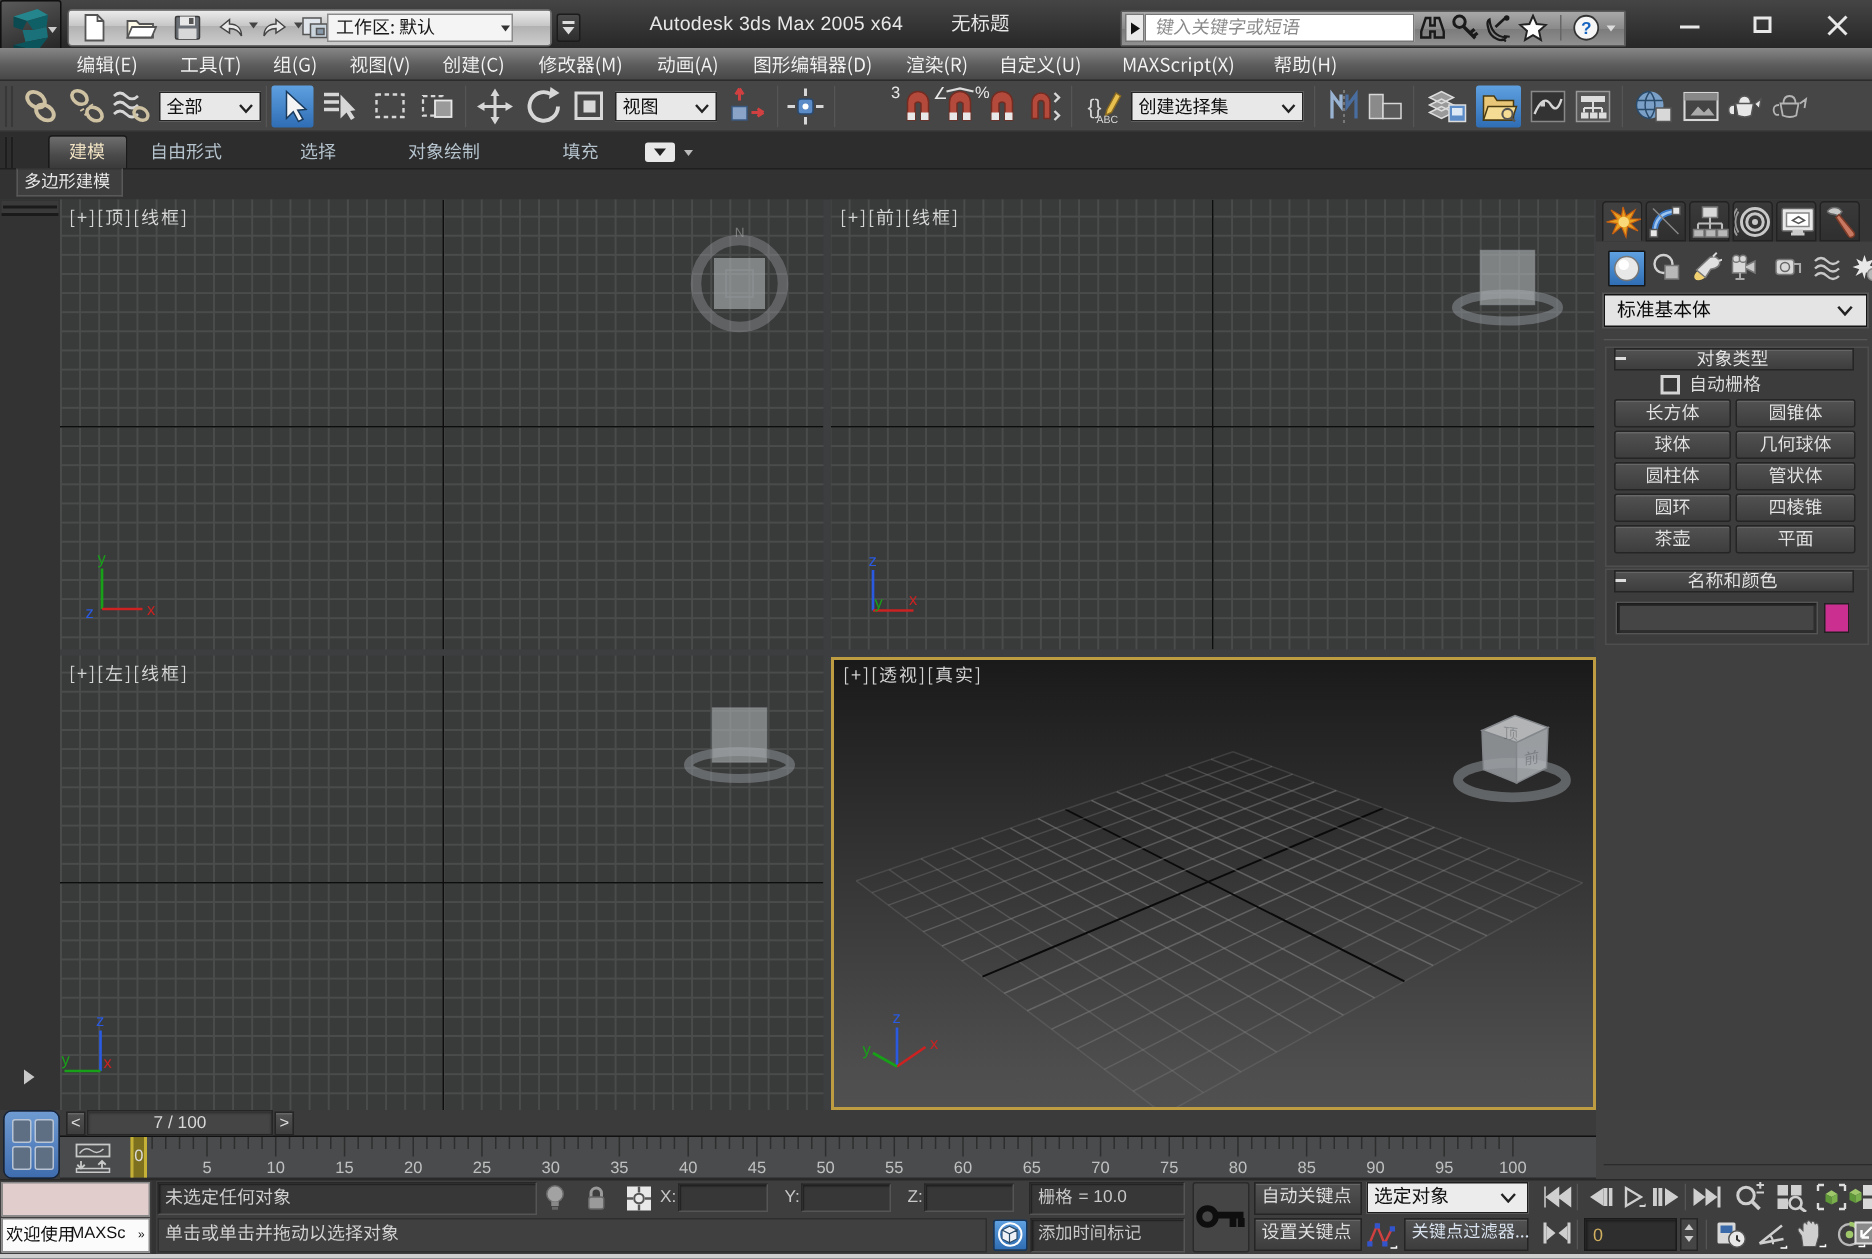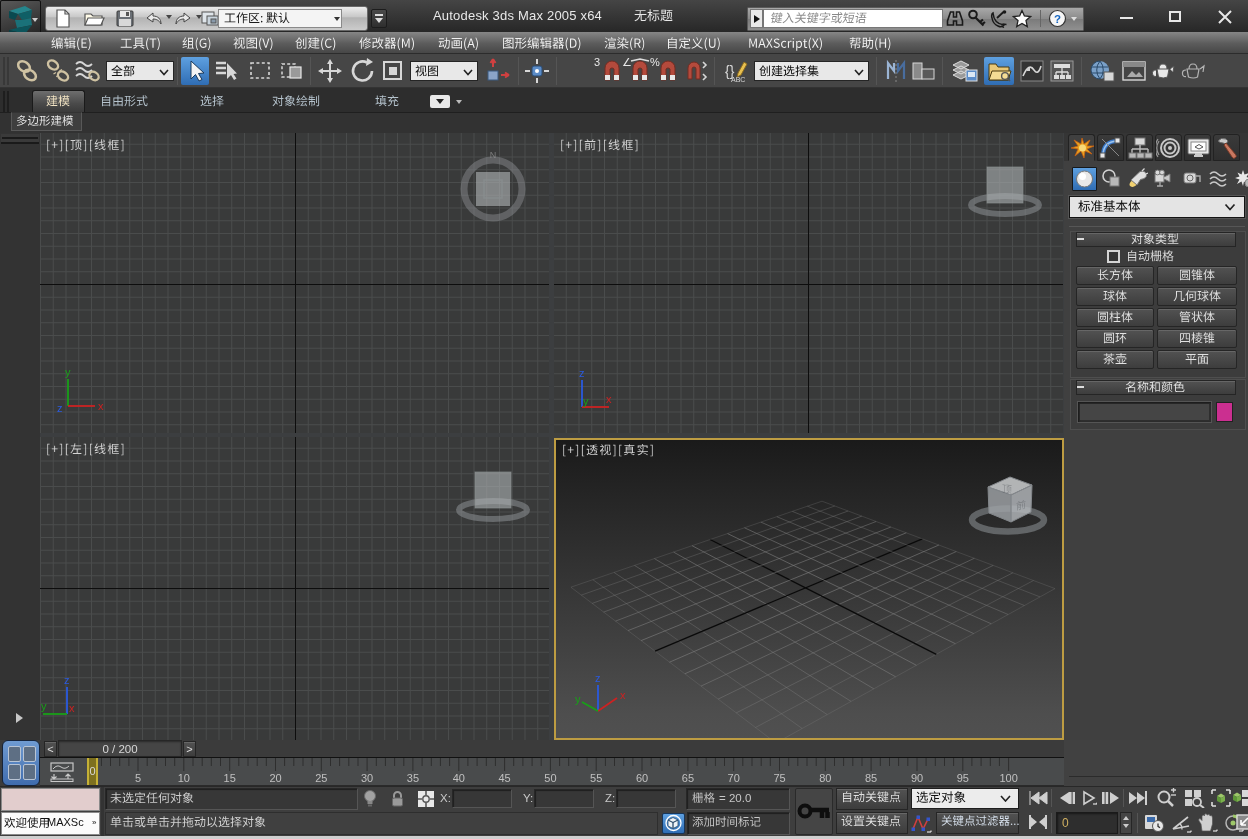--- a/index.html
+++ b/index.html
@@ -449,21 +449,21 @@
 <div class="ab" style="left:0;top:740px;width:1248px;height:18px;background:#3b3b3b"></div>
 <div class="ab" style="left:40px;top:757px;width:1024px;height:1px;background:#111"></div>
 <div class="ab" style="left:0;top:758px;width:40px;height:28px;background:#3b3b3b"></div>
 <div class="ab" style="left:2px;top:740px;width:38px;height:46px;background:linear-gradient(#6f9bd2,#3f6cae);border:1px solid #16243a;border-radius:6px">
 <div style="position:absolute;left:5px;top:5px;width:13px;height:16px;background:#5e6f84;border:1px solid #b8c4d4;border-radius:2px"></div>
 <div style="position:absolute;left:20px;top:5px;width:13px;height:16px;background:#5e6f84;border:1px solid #b8c4d4;border-radius:2px"></div>
 <div style="position:absolute;left:5px;top:23px;width:13px;height:16px;background:#5e6f84;border:1px solid #b8c4d4;border-radius:2px"></div>
 <div style="position:absolute;left:20px;top:23px;width:13px;height:16px;background:#5e6f84;border:1px solid #b8c4d4;border-radius:2px"></div>
 </div>
 <div class="ab btn" style="left:44px;top:741px;width:13px;height:16px;color:#ddd;font-size:11px;text-align:center;line-height:14px">&lt;</div>
-<div class="ab" style="left:58px;top:740px;width:124px;height:17px;background:#454545;border:1px solid #262626;box-shadow:inset 0 1px 2px rgba(0,0,0,.4);color:#d8d8d8;font-size:11.5px;text-align:center;line-height:16px">0 / 200</div>
+<div class="ab" style="left:58px;top:740px;width:124px;height:17px;background:#454545;border:1px solid #262626;box-shadow:inset 0 1px 2px rgba(0,0,0,.4);color:#d8d8d8;font-size:11.5px;text-align:center;line-height:16px">7 / 100</div>
 <div class="ab btn" style="left:183px;top:741px;width:13px;height:16px;color:#ddd;font-size:11px;text-align:center;line-height:14px">&gt;</div>
 <div class="ab" style="left:40px;top:758px;width:1024px;height:28px;background:#494b4c;border-bottom:1px solid #2a2a2a">
 <svg width="1024" height="28" viewBox="0 0 1024 28">
       <line x1="52.2" y1="0" x2="52.2" y2="13" stroke="#2e2e2e" stroke-width="1"></line>
       <line x1="61.4" y1="0" x2="61.4" y2="8" stroke="#2e2e2e" stroke-width="1"></line>
       <line x1="70.5" y1="0" x2="70.5" y2="8" stroke="#2e2e2e" stroke-width="1"></line>
       <line x1="79.7" y1="0" x2="79.7" y2="8" stroke="#2e2e2e" stroke-width="1"></line>
       <line x1="88.9" y1="0" x2="88.9" y2="8" stroke="#2e2e2e" stroke-width="1"></line>
       <line x1="98.0" y1="0" x2="98.0" y2="13" stroke="#2e2e2e" stroke-width="1"></line>
       <line x1="107.2" y1="0" x2="107.2" y2="8" stroke="#2e2e2e" stroke-width="1"></line>
@@ -623,21 +623,21 @@
 <div class="ab" style="left:440px;top:792px;font-size:11.5px;color:#c8c8c8;font-family:Liberation Sans">X:</div>
 <div class="ab sunk" style="left:452px;top:789px;width:60px;height:19px"></div>
 <div class="ab" style="left:523px;top:792px;font-size:11.5px;color:#c8c8c8;font-family:Liberation Sans">Y:</div>
 <div class="ab sunk" style="left:534px;top:789px;width:60px;height:19px"></div>
 <div class="ab" style="left:605px;top:792px;font-size:11.5px;color:#c8c8c8;font-family:Liberation Sans">Z:</div>
 <div class="ab sunk" style="left:616px;top:789px;width:60px;height:19px"></div>
 <div class="ab sunk" style="left:686px;top:788px;width:104px;height:22px"></div>
 <svg width="23" height="13" viewBox="0 -9.89 23 13" style="position:absolute;left:692px;top:792px;overflow:visible;">
     <path fill="#c8c8c8" d="M7.7 -9.2V-5.1H7V-9.2H4.5V-5.1H3.9V-4.3H4.5C4.5 -2.7 4.3 -0.8 3.4 0.5C3.6 0.6 3.9 0.8 4 1C5 -0.5 5.2 -2.6 5.2 -4.3H6.2V-0.1C6.2 0 6.2 0 6.1 0C6 0.1 5.7 0.1 5.3 0C5.4 0.2 5.5 0.6 5.5 0.8C6.1 0.8 6.4 0.8 6.7 0.6C6.9 0.5 7 0.3 7 -0.1V-4.3H7.7V-4.2C7.7 -2.7 7.7 -0.8 7 0.6C7.2 0.7 7.6 0.8 7.7 0.9C8.4 -0.4 8.4 -2.6 8.4 -4.2V-4.3H9.6V0C9.6 0.1 9.5 0.2 9.4 0.2C9.3 0.2 9 0.2 8.6 0.2C8.7 0.4 8.8 0.7 8.9 0.9C9.4 0.9 9.8 0.9 10 0.8C10.2 0.7 10.3 0.4 10.3 0V-4.3H11V-5.1H10.3V-9.2ZM9.6 -5.1H8.4V-8.5H9.6ZM6.2 -5.1H5.2V-8.5H6.2ZM1.9 -9.7V-7.2H0.6V-6.4H1.8C1.6 -4.8 1 -3 0.4 -2C0.5 -1.8 0.7 -1.5 0.8 -1.2C1.2 -1.9 1.6 -2.9 1.9 -3.9V0.9H2.7V-4.8C2.9 -4.3 3.2 -3.7 3.4 -3.3L3.9 -4.1C3.7 -4.4 2.9 -5.6 2.7 -6V-6.4H3.7V-7.2H2.7V-9.7Z M18.1 -7.7H20.6C20.3 -6.9 19.8 -6.3 19.3 -5.7C18.7 -6.3 18.3 -6.9 18 -7.5ZM13.8 -9.7V-7.2H12.1V-6.4H13.7C13.4 -4.8 12.6 -3 11.8 -2C12 -1.8 12.2 -1.5 12.3 -1.3C12.8 -2 13.4 -3.3 13.8 -4.6V0.9H14.6V-4.9C15 -4.4 15.4 -3.8 15.6 -3.4L16.1 -4.1C15.9 -4.4 14.9 -5.5 14.6 -5.9V-6.4H16L15.7 -6.2C15.9 -6 16.2 -5.7 16.4 -5.6C16.7 -5.9 17.1 -6.3 17.5 -6.8C17.8 -6.2 18.2 -5.7 18.7 -5.2C17.7 -4.3 16.6 -3.7 15.4 -3.3C15.6 -3.2 15.8 -2.9 15.9 -2.6C16.2 -2.8 16.5 -2.9 16.8 -3V0.9H17.6V0.4H20.8V0.9H21.7V-3.1L22.2 -2.9C22.3 -3.1 22.6 -3.4 22.7 -3.6C21.6 -4 20.6 -4.5 19.8 -5.2C20.7 -6 21.3 -7 21.7 -8.2L21.2 -8.5L21 -8.4H18.5C18.7 -8.8 18.9 -9.1 19 -9.5L18.2 -9.7C17.7 -8.5 17 -7.4 16.1 -6.6V-7.2H14.6V-9.7ZM17.6 -0.3V-2.6H20.8V-0.3ZM17.4 -3.3C18.1 -3.7 18.7 -4.1 19.3 -4.6C19.8 -4.1 20.5 -3.7 21.2 -3.3Z"></path>
   </svg>
-<div class="ab" style="left:719px;top:792px;font-size:11.5px;color:#c8c8c8;font-family:Liberation Sans">= 20.0</div>
+<div class="ab" style="left:719px;top:792px;font-size:11.5px;color:#c8c8c8;font-family:Liberation Sans">= 10.0</div>
 <div class="ab" style="left:105px;top:812px;width:553px;height:23px;background:#404040;border:1px solid #2e2e2e"></div>
 <svg width="156" height="13" viewBox="0 -10.32 156 13" style="position:absolute;left:110px;top:816px;overflow:visible;">
     <path fill="#d2d2d2" d="M2.7 -5.2H5.5V-3.9H2.7ZM6.4 -5.2H9.4V-3.9H6.4ZM2.7 -7.2H5.5V-6H2.7ZM6.4 -7.2H9.4V-6H6.4ZM8.5 -10C8.2 -9.4 7.7 -8.6 7.3 -8H4.4L4.9 -8.2C4.6 -8.7 4.1 -9.5 3.6 -10L2.8 -9.7C3.3 -9.2 3.7 -8.5 4 -8H1.8V-3.2H5.5V-2H0.6V-1.2H5.5V0.9H6.4V-1.2H11.4V-2H6.4V-3.2H10.3V-8H8.3C8.7 -8.5 9.1 -9.1 9.5 -9.7Z M13.8 -3.6V0.3H21.3V1H22.2V-3.6H21.3V-0.6H18.5V-4.5H23.2V-5.4H18.5V-7.3H22.4V-8.2H18.5V-10.1H17.6V-8.2H13.7V-7.3H17.6V-5.4H12.8V-4.5H17.6V-0.6H14.7V-3.6Z M32.3 -9.5C33 -9.1 33.9 -8.6 34.4 -8.2L34.9 -8.8C34.5 -9.2 33.6 -9.7 32.8 -10ZM24.7 -0.8 24.9 0.1C26.3 -0.2 28.3 -0.6 30.1 -1L30.1 -1.9C28.1 -1.5 26.1 -1 24.7 -0.8ZM26.3 -5.4H28.8V-3.3H26.3ZM25.5 -6.2V-2.6H29.7V-6.2ZM24.8 -8.2V-7.3H30.7C30.9 -5.3 31.2 -3.5 31.6 -2.1C30.8 -1.1 29.8 -0.3 28.7 0.3C28.9 0.4 29.2 0.8 29.4 1C30.3 0.4 31.2 -0.3 31.9 -1.1C32.5 0.2 33.2 1 34.1 1C35 1 35.4 0.4 35.5 -1.7C35.3 -1.8 35 -2 34.8 -2.2C34.7 -0.6 34.5 0 34.2 0C33.6 0 33.1 -0.7 32.6 -2C33.5 -3.2 34.2 -4.6 34.8 -6.2L33.9 -6.4C33.5 -5.2 33 -4 32.3 -3.1C32 -4.2 31.8 -5.7 31.7 -7.3H35.2V-8.2H31.6C31.6 -8.8 31.6 -9.4 31.6 -10.1H30.6C30.6 -9.4 30.6 -8.8 30.7 -8.2Z M38.7 -5.2H41.5V-3.9H38.7ZM42.4 -5.2H45.4V-3.9H42.4ZM38.7 -7.2H41.5V-6H38.7ZM42.4 -7.2H45.4V-6H42.4ZM44.5 -10C44.2 -9.4 43.7 -8.6 43.3 -8H40.4L40.9 -8.2C40.6 -8.7 40.1 -9.5 39.6 -10L38.8 -9.7C39.3 -9.2 39.7 -8.5 40 -8H37.8V-3.2H41.5V-2H36.6V-1.2H41.5V0.9H42.4V-1.2H47.4V-2H42.4V-3.2H46.3V-8H44.3C44.7 -8.5 45.1 -9.1 45.5 -9.7Z M49.8 -3.6V0.3H57.3V1H58.2V-3.6H57.3V-0.6H54.5V-4.5H59.2V-5.4H54.5V-7.3H58.4V-8.2H54.5V-10.1H53.6V-8.2H49.7V-7.3H53.6V-5.4H48.8V-4.5H53.6V-0.6H50.7V-3.6Z M67.7 -6.7V-4.1H64.4V-4.4V-6.7ZM68.4 -10.1C68.2 -9.4 67.7 -8.3 67.3 -7.6H61.1V-6.7H63.4V-4.4V-4.1H60.6V-3.3H63.3C63.2 -1.9 62.6 -0.6 60.6 0.3C60.9 0.5 61.2 0.8 61.3 1C63.5 -0.1 64.1 -1.7 64.3 -3.3H67.7V1H68.6V-3.3H71.4V-4.1H68.6V-6.7H71V-7.6H68.3C68.7 -8.3 69.1 -9.1 69.5 -9.8ZM62.6 -9.8C63.1 -9.1 63.7 -8.2 63.9 -7.6L64.7 -8C64.5 -8.6 64 -9.5 63.4 -10.1Z M74 -10.1V-7.7H72.5V-6.8H74V-4.1L72.3 -3.7L72.6 -2.8L74 -3.2V-0.2C74 0 73.9 0 73.8 0C73.6 0.1 73.2 0.1 72.6 0C72.8 0.3 72.9 0.7 72.9 0.9C73.7 0.9 74.1 0.9 74.4 0.7C74.7 0.6 74.9 0.3 74.9 -0.2V-3.5L76.2 -4L76 -4.8L74.9 -4.4V-6.8H76.1V-7.7H74.9V-10.1ZM78 -10.1C77.5 -8.6 76.8 -7.1 75.9 -6.2C76.1 -6 76.4 -5.8 76.6 -5.6C77.1 -6.2 77.5 -6.8 77.9 -7.6H83.4V-8.4H78.3C78.5 -8.9 78.7 -9.4 78.8 -9.9ZM77.4 -6.2V-4.2L76.2 -3.7L76.4 -3L77.4 -3.3V-0.5C77.4 0.6 77.8 0.9 79.1 0.9C79.4 0.9 81.7 0.9 82 0.9C83.1 0.9 83.4 0.4 83.5 -1C83.3 -1 82.9 -1.1 82.7 -1.3C82.7 -0.1 82.6 0.1 81.9 0.1C81.5 0.1 79.5 0.1 79.1 0.1C78.4 0.1 78.2 -0 78.2 -0.5V-3.7L79.7 -4.2V-1.1H80.5V-4.5L81.9 -5.1C81.9 -3.7 81.9 -2.6 81.9 -2.5C81.8 -2.3 81.8 -2.2 81.6 -2.2C81.5 -2.2 81.2 -2.2 80.9 -2.2C81 -2.1 81.1 -1.7 81.1 -1.5C81.4 -1.5 81.8 -1.5 82.1 -1.5C82.4 -1.6 82.6 -1.8 82.7 -2.3C82.7 -2.6 82.7 -4.1 82.7 -5.8L82.8 -5.9L82.2 -6.2L82 -6L82 -6L80.5 -5.4V-7.2H79.7V-5.1L78.2 -4.5V-6.2Z M85.1 -9.1V-8.3H89.7V-9.1ZM91.8 -9.9C91.8 -9 91.8 -8.2 91.8 -7.3H90.1V-6.4H91.8C91.6 -3.7 91.1 -1.2 89.5 0.3C89.7 0.4 90 0.7 90.2 0.9C92 -0.7 92.5 -3.5 92.7 -6.4H94.4C94.3 -2.2 94.2 -0.6 93.8 -0.2C93.7 -0.1 93.6 -0 93.4 -0C93.1 -0 92.5 -0 91.8 -0.1C92 0.1 92.1 0.5 92.1 0.8C92.7 0.8 93.4 0.8 93.7 0.8C94.1 0.7 94.4 0.6 94.6 0.3C95 -0.2 95.2 -1.9 95.3 -6.9C95.3 -7 95.3 -7.3 95.3 -7.3H92.7C92.7 -8.2 92.7 -9 92.7 -9.9ZM85.1 -0.5 85.1 -0.5V-0.5C85.4 -0.7 85.8 -0.8 89.1 -1.6L89.4 -0.8L90.1 -1C89.9 -1.9 89.4 -3.3 88.9 -4.4L88.2 -4.2C88.4 -3.6 88.7 -3 88.9 -2.3L86 -1.7C86.5 -2.8 86.9 -4.2 87.2 -5.4H89.9V-6.2H84.6V-5.4H86.3C86 -4 85.5 -2.6 85.3 -2.2C85.1 -1.7 85 -1.4 84.8 -1.4C84.9 -1.1 85 -0.7 85.1 -0.5Z M100.5 -8.5C101.2 -7.7 102 -6.5 102.3 -5.7L103.1 -6.2C102.7 -6.9 102 -8.1 101.3 -9ZM105.1 -9.6C104.9 -4.3 104 -1.3 100.2 0.3C100.4 0.4 100.7 0.8 100.8 1C102.5 0.3 103.6 -0.7 104.4 -2C105.3 -1 106.3 0.2 106.8 0.9L107.6 0.3C107 -0.5 105.8 -1.8 104.8 -2.8C105.6 -4.5 105.9 -6.7 106.1 -9.6ZM97.7 -0.2C98 -0.5 98.4 -0.8 101.9 -2.4C101.8 -2.6 101.7 -3 101.7 -3.3L98.9 -2V-9.2H97.9V-2.1C97.9 -1.5 97.5 -1.1 97.2 -1C97.3 -0.8 97.6 -0.5 97.7 -0.2Z M108.7 -9.2C109.4 -8.6 110.2 -7.8 110.6 -7.2L111.3 -7.7C111 -8.3 110.1 -9.1 109.4 -9.7ZM113.4 -9.7C113.1 -8.7 112.6 -7.6 111.9 -6.9C112.1 -6.8 112.5 -6.5 112.7 -6.4C113 -6.7 113.2 -7.2 113.5 -7.6H115.2V-5.9H111.8V-5.1H114C113.8 -3.5 113.3 -2.4 111.5 -1.7C111.7 -1.6 112 -1.2 112.1 -1C114.1 -1.8 114.7 -3.2 114.9 -5.1H116.1V-2.3C116.1 -1.4 116.4 -1.1 117.3 -1.1C117.4 -1.1 118.2 -1.1 118.4 -1.1C119.2 -1.1 119.4 -1.5 119.5 -3C119.3 -3.1 118.9 -3.2 118.7 -3.4C118.7 -2.1 118.6 -2 118.3 -2C118.2 -2 117.5 -2 117.4 -2C117.1 -2 117 -2 117 -2.3V-5.1H119.4V-5.9H116.1V-7.6H118.9V-8.4H116.1V-10H115.2V-8.4H113.8C114 -8.8 114.1 -9.2 114.2 -9.5ZM111 -5.5H108.7V-4.6H110.1V-1C109.6 -0.8 109.1 -0.3 108.5 0.2L109.1 1C109.8 0.2 110.5 -0.4 110.9 -0.4C111.2 -0.4 111.6 -0.1 112 0.2C112.8 0.7 113.8 0.8 115.2 0.8C116.4 0.8 118.4 0.8 119.3 0.7C119.4 0.4 119.5 -0 119.6 -0.2C118.4 -0.1 116.6 -0 115.2 -0C113.9 -0 112.9 -0.1 112.2 -0.6C111.6 -0.9 111.3 -1.2 111 -1.2Z M122.1 -10.1V-7.7H120.6V-6.8H122.1V-4.3C121.5 -4.1 120.9 -3.9 120.4 -3.8L120.7 -2.9L122.1 -3.4V-0.1C122.1 0 122.1 0.1 121.9 0.1C121.8 0.1 121.3 0.1 120.8 0.1C120.9 0.3 121 0.7 121.1 0.9C121.8 0.9 122.3 0.9 122.6 0.7C122.9 0.6 123 0.3 123 -0.1V-3.7L124.4 -4.1L124.3 -4.9L123 -4.5V-6.8H124.4V-7.7H123V-10.1ZM129.6 -8.6C129.2 -8 128.6 -7.5 127.9 -7C127.3 -7.5 126.8 -8 126.4 -8.6ZM124.8 -9.4V-8.6H125.5C126 -7.8 126.6 -7.1 127.2 -6.5C126.3 -6 125.3 -5.5 124.2 -5.3C124.4 -5.1 124.6 -4.8 124.7 -4.6C125.8 -4.9 126.9 -5.4 127.9 -6C128.9 -5.4 129.9 -4.9 131.1 -4.5C131.3 -4.8 131.5 -5.1 131.7 -5.3C130.6 -5.5 129.5 -6 128.6 -6.5C129.6 -7.2 130.4 -8.1 130.9 -9.2L130.4 -9.5L130.2 -9.4ZM127.4 -4.9V-3.9H125V-3.1H127.4V-1.8H124.4V-1H127.4V1H128.3V-1H131.5V-1.8H128.3V-3.1H130.6V-3.9H128.3V-4.9Z M138 -4.7C138.6 -3.9 139.1 -2.7 139.3 -2L140.1 -2.4C139.9 -3.1 139.3 -4.2 138.8 -5.1ZM133.1 -5.4C133.8 -4.8 134.6 -4 135.3 -3.2C134.6 -1.7 133.6 -0.5 132.5 0.2C132.8 0.4 133 0.7 133.2 0.9C134.3 0.1 135.2 -1 135.9 -2.4C136.5 -1.8 136.9 -1.1 137.2 -0.6L137.9 -1.2C137.6 -1.9 137 -2.6 136.4 -3.4C136.9 -4.8 137.3 -6.4 137.5 -8.3L136.9 -8.5L136.8 -8.5H132.8V-7.6H136.5C136.4 -6.3 136.1 -5.2 135.7 -4.1C135 -4.8 134.4 -5.4 133.7 -6ZM141.2 -10.1V-7.2H137.8V-6.3H141.2V-0.3C141.2 -0 141.1 0 140.9 0C140.7 0 140 0 139.3 0C139.4 0.3 139.5 0.7 139.6 0.9C140.6 0.9 141.2 0.9 141.6 0.8C141.9 0.6 142.1 0.3 142.1 -0.3V-6.3H143.5V-7.2H142.1V-10.1Z M148.1 -10.1C147.4 -9.1 146.2 -8 144.6 -7.1C144.8 -7 145.1 -6.7 145.2 -6.5C145.5 -6.6 145.7 -6.7 145.9 -6.9V-4.9H147.9C147 -4.4 146 -4 144.8 -3.7C144.9 -3.6 145.2 -3.2 145.2 -3C146.4 -3.4 147.5 -3.8 148.5 -4.4C148.8 -4.2 149.1 -4 149.3 -3.8C148.3 -3.1 146.6 -2.4 145.2 -2.1C145.3 -2 145.6 -1.7 145.7 -1.5C147 -1.8 148.7 -2.6 149.7 -3.4C149.9 -3.1 150.1 -2.9 150.2 -2.7C149 -1.7 146.8 -0.8 145 -0.4C145.2 -0.2 145.4 0.1 145.5 0.3C147.2 -0.2 149.2 -1.1 150.6 -2.1C150.9 -1.2 150.7 -0.5 150.2 -0.2C150 0 149.7 0 149.4 0C149.1 0 148.7 0 148.3 -0C148.4 0.2 148.5 0.6 148.5 0.8C148.9 0.8 149.3 0.8 149.6 0.8C150.1 0.8 150.4 0.8 150.8 0.5C151.6 -0 151.8 -1.2 151.3 -2.5L151.9 -2.8C152.4 -1.7 153.4 -0.4 154.8 0.3C155 0.1 155.2 -0.3 155.4 -0.4C154.1 -1 153.1 -2.2 152.6 -3.2C153.2 -3.5 153.8 -3.9 154.3 -4.2L153.6 -4.8C152.9 -4.2 151.8 -3.6 150.9 -3.1C150.5 -3.8 149.9 -4.4 149.1 -4.9L149.2 -4.9H154.2V-7.6H151C151.3 -8 151.7 -8.5 151.9 -8.9L151.3 -9.3L151.2 -9.3H148.5C148.7 -9.5 148.9 -9.7 149 -9.9ZM147.9 -8.6H150.6C150.4 -8.2 150.2 -7.9 149.9 -7.6H146.9C147.3 -7.9 147.6 -8.2 147.9 -8.6ZM146.8 -6.9H149.9C149.7 -6.4 149.3 -6 148.9 -5.6H146.8ZM150.8 -6.9H153.3V-5.6H149.9C150.3 -6 150.5 -6.5 150.8 -6.9Z"></path>
   </svg>
 <div class="ab" style="left:662px;top:813px;width:23px;height:21px;background:linear-gradient(#5ea0e0,#2f6db4);border:1px solid #16365c;border-radius:2px">
 <svg width="21" height="19" viewBox="0 0 21 19">
       <path d="M5 6 l5 -2.5 5 2.5 -5 2.5 Z M5 6 v6 l5 2.5 v-6 Z M15 6 v6 l-5 2.5 v-6 Z" fill="#eef2f6" stroke="#2a4a6a" stroke-width=".8"></path>
       <circle cx="10.5" cy="9" r="7.5" fill="none" stroke="#fff" stroke-width="1.3"></circle>
     </svg></div>
 <div class="ab sunk" style="left:687px;top:812px;width:103px;height:23px"></div>

